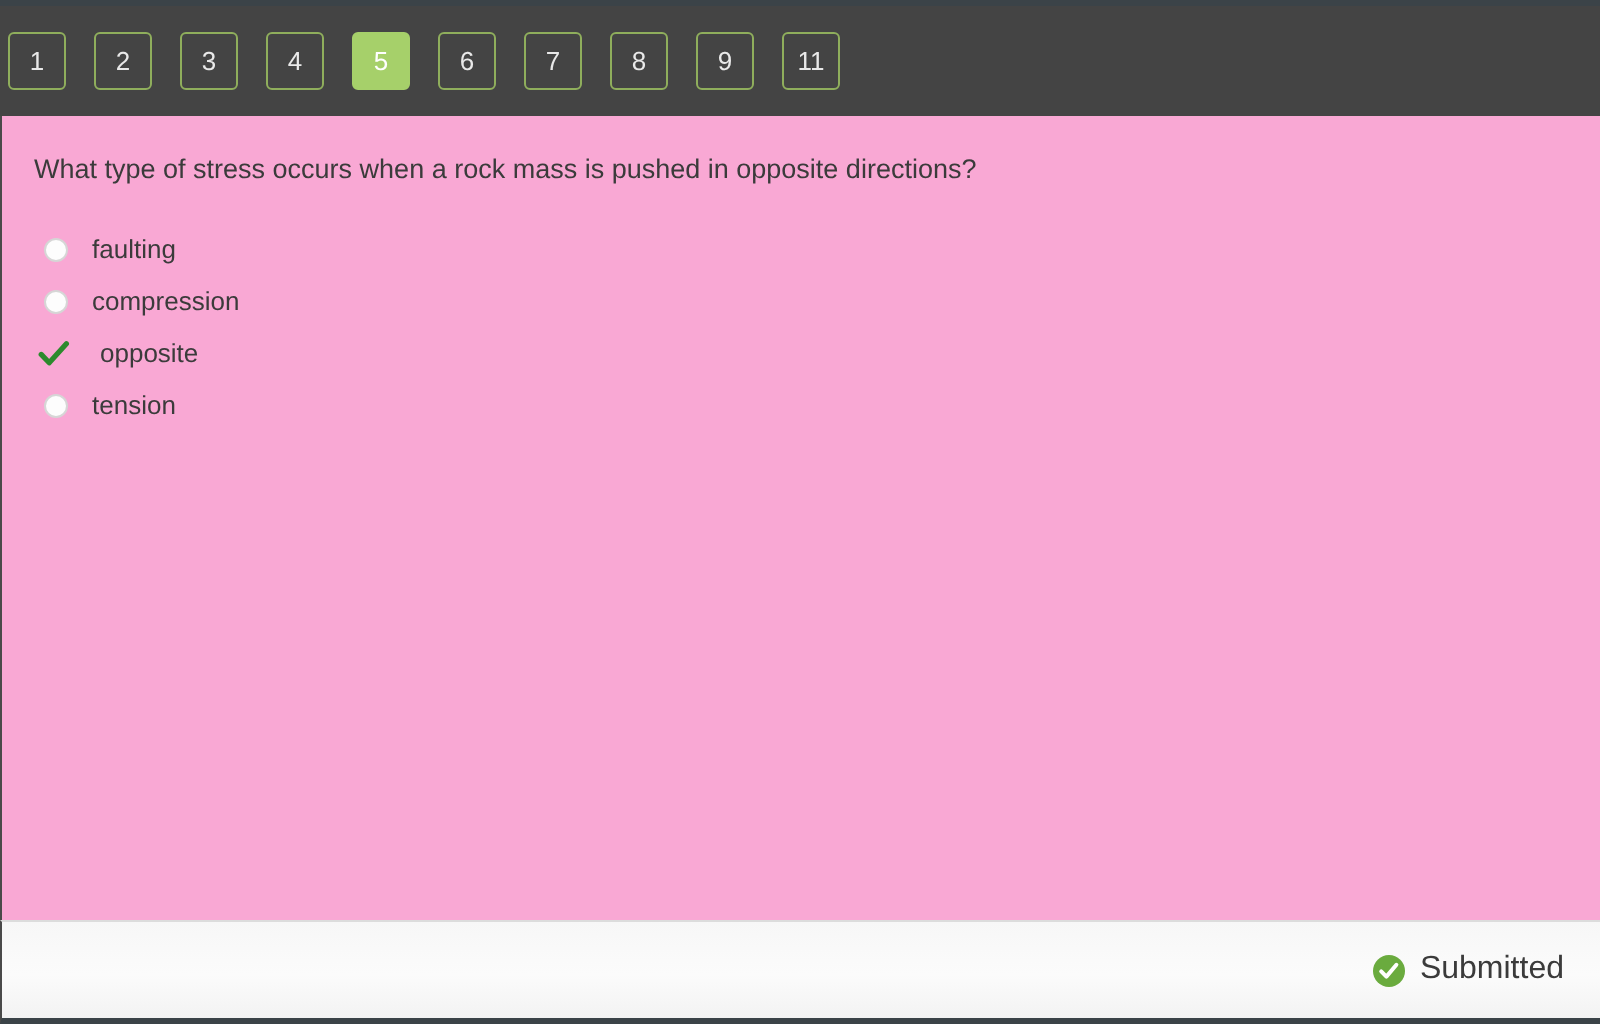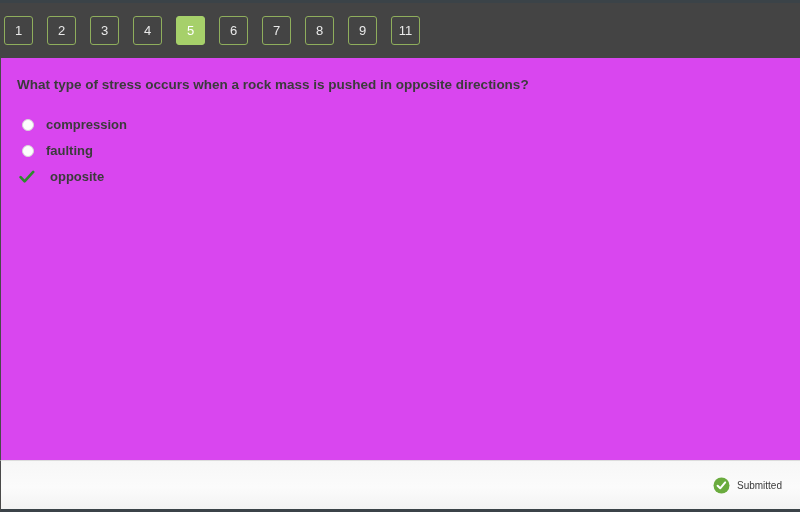--- a/index.html
+++ b/index.html
@@ -63,26 +63,25 @@
   .nav-btn.is-active {
     background: #a6d06a;
     border-color: #a6d06a;
     color: #ffffff;
   }
 
   
   .content {
     position: relative;
     flex: 1 1 auto;
-    background: #d946ef;
+    background: #f9a8d4;
     border-left: 1px solid #4a4a4a;
     box-sizing: border-box;
     padding: 18px 16px 0 16px;
     overflow: hidden;
-    font-weight: bold;
   }
 
   .question-text {
     font-size: 13.5px;
     color: #3b3b3b;
     line-height: 1.3;
     margin: 0 0 18px 0;
     font-family: "Liberation Sans", sans-serif;
   }
 
@@ -157,21 +156,21 @@
     gap: 7px;
   }
 
   .status-icon {
     width: 17px;
     height: 17px;
     display: block;
   }
 
   .status-text {
-    font-size: 10px;
+    font-size: 16px;
     color: #3b3b3b;
     font-family: "Liberation Sans", sans-serif;
   }
 </style>
 </head>
 <body>
 
 <div id="app">
 
   <div class="nav-header">
@@ -190,35 +189,41 @@
   </div>
 
   <div class="content">
     <p class="question-text">What type of stress occurs when a rock mass is pushed in opposite directions?</p>
 
     <ul class="options">
         <li class="option-row">
           <span class="marker">
             <span class="radio-circle"></span>
           </span>
+          <span class="option-label">faulting</span>
+        </li>
+        <li class="option-row">
+          <span class="marker">
+            <span class="radio-circle"></span>
+          </span>
           <span class="option-label">compression</span>
-        </li>
-        <li class="option-row">
-          <span class="marker">
-            <span class="radio-circle"></span>
-          </span>
-          <span class="option-label">faulting</span>
         </li>
         <li class="option-row is-selected">
           <span class="marker">
             <svg class="check-mark" viewBox="0 0 16 14" width="16" height="14" aria-hidden="true">
               <path d="M1.6 7.2 L5.6 11.4 L14.2 1.9" fill="none" stroke="#2d8a2d" stroke-width="2.6" stroke-linecap="round" stroke-linejoin="round"></path>
             </svg>
           </span>
           <span class="option-label">opposite</span>
+        </li>
+        <li class="option-row">
+          <span class="marker">
+            <span class="radio-circle"></span>
+          </span>
+          <span class="option-label">tension</span>
         </li>
       </ul>
   </div>
 
   <div class="footer">
     <div class="status">
       <span class="status-icon">
         <svg viewBox="0 0 17 17" width="17" height="17" aria-hidden="true">
           <circle cx="8.5" cy="8.5" r="8" fill="#6aab3e"></circle>
           <path d="M4.6 8.7 L7.2 11.3 L12.2 5.4" fill="none" stroke="#ffffff" stroke-width="2" stroke-linecap="round" stroke-linejoin="round"></path>

